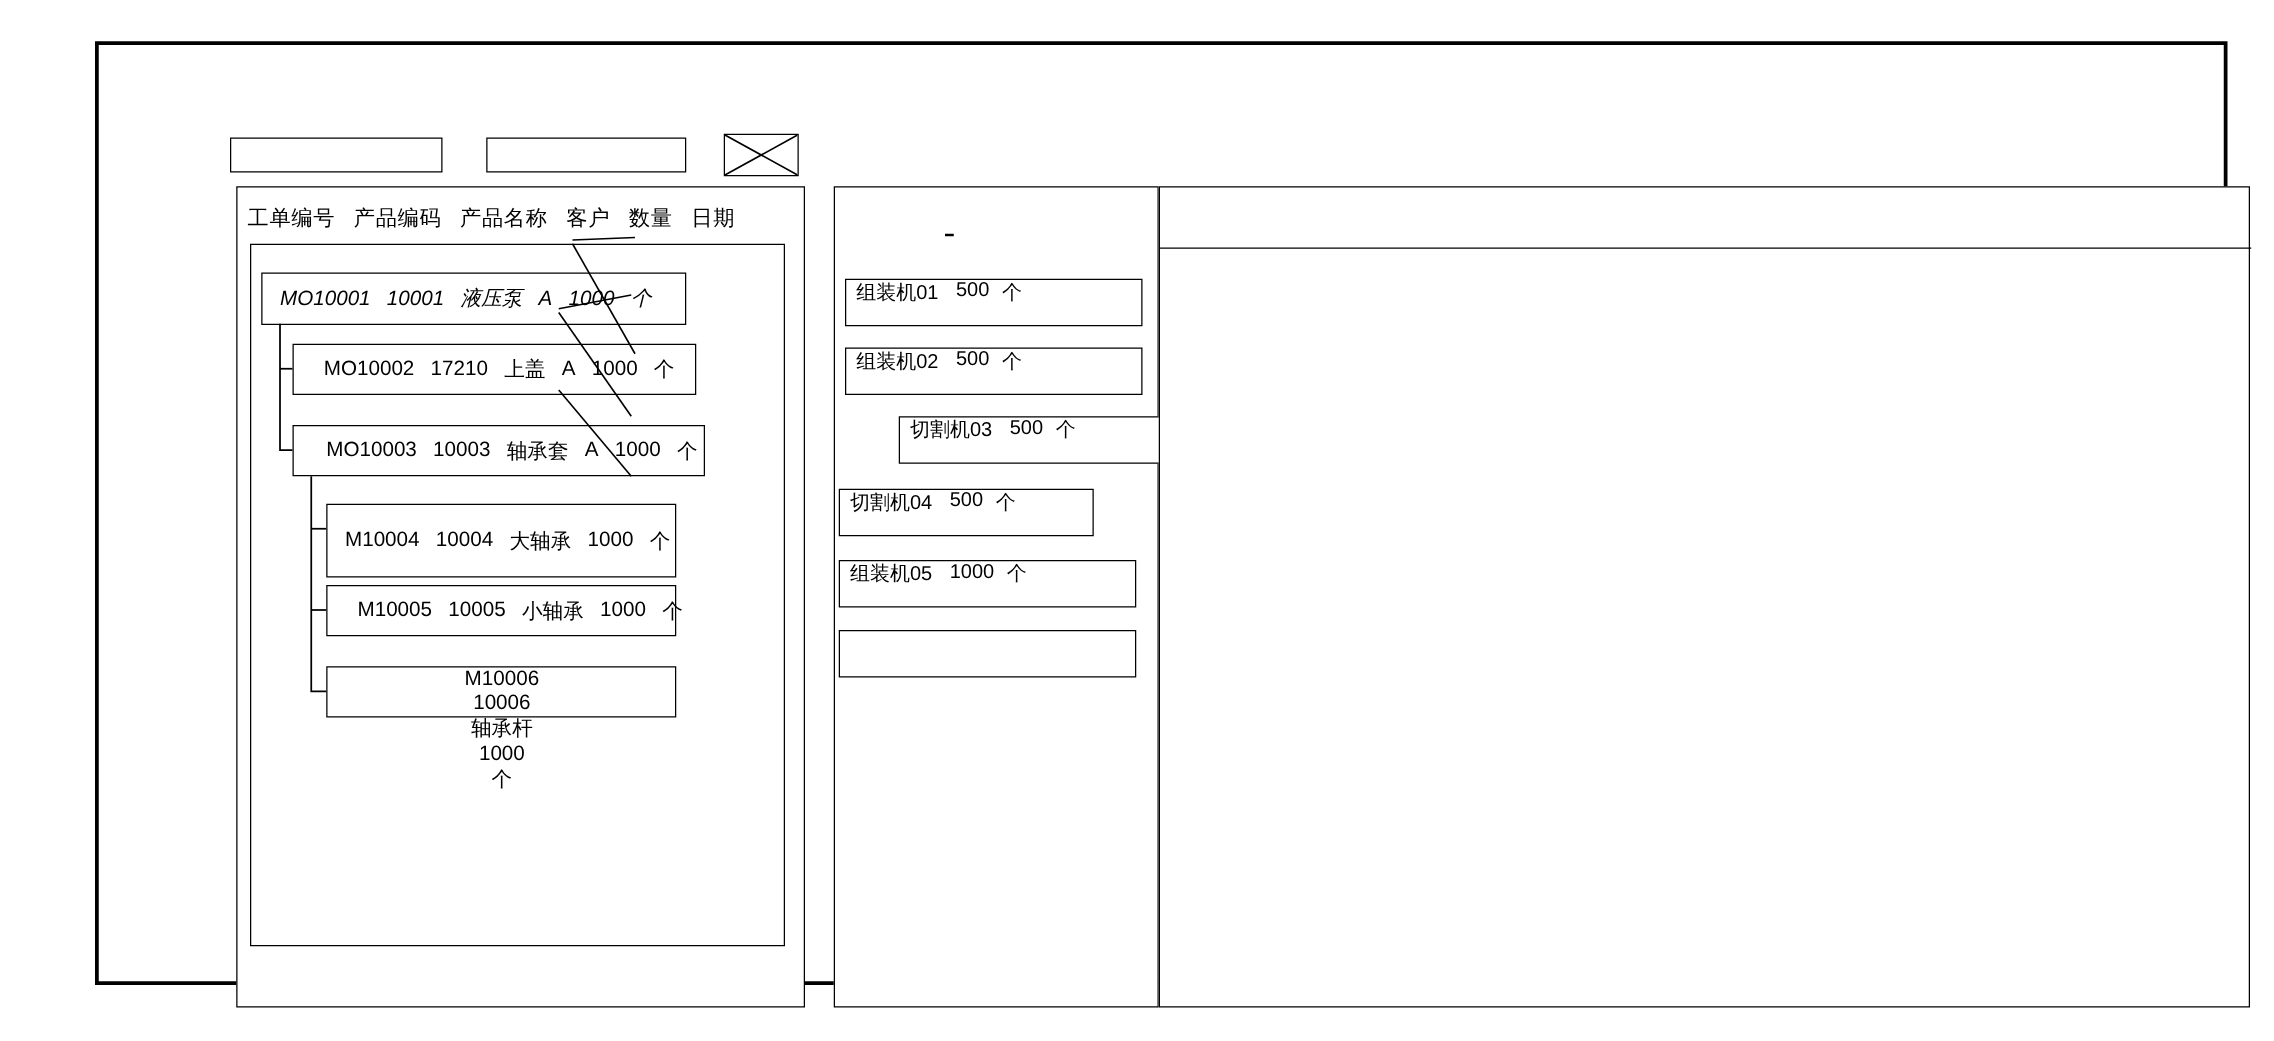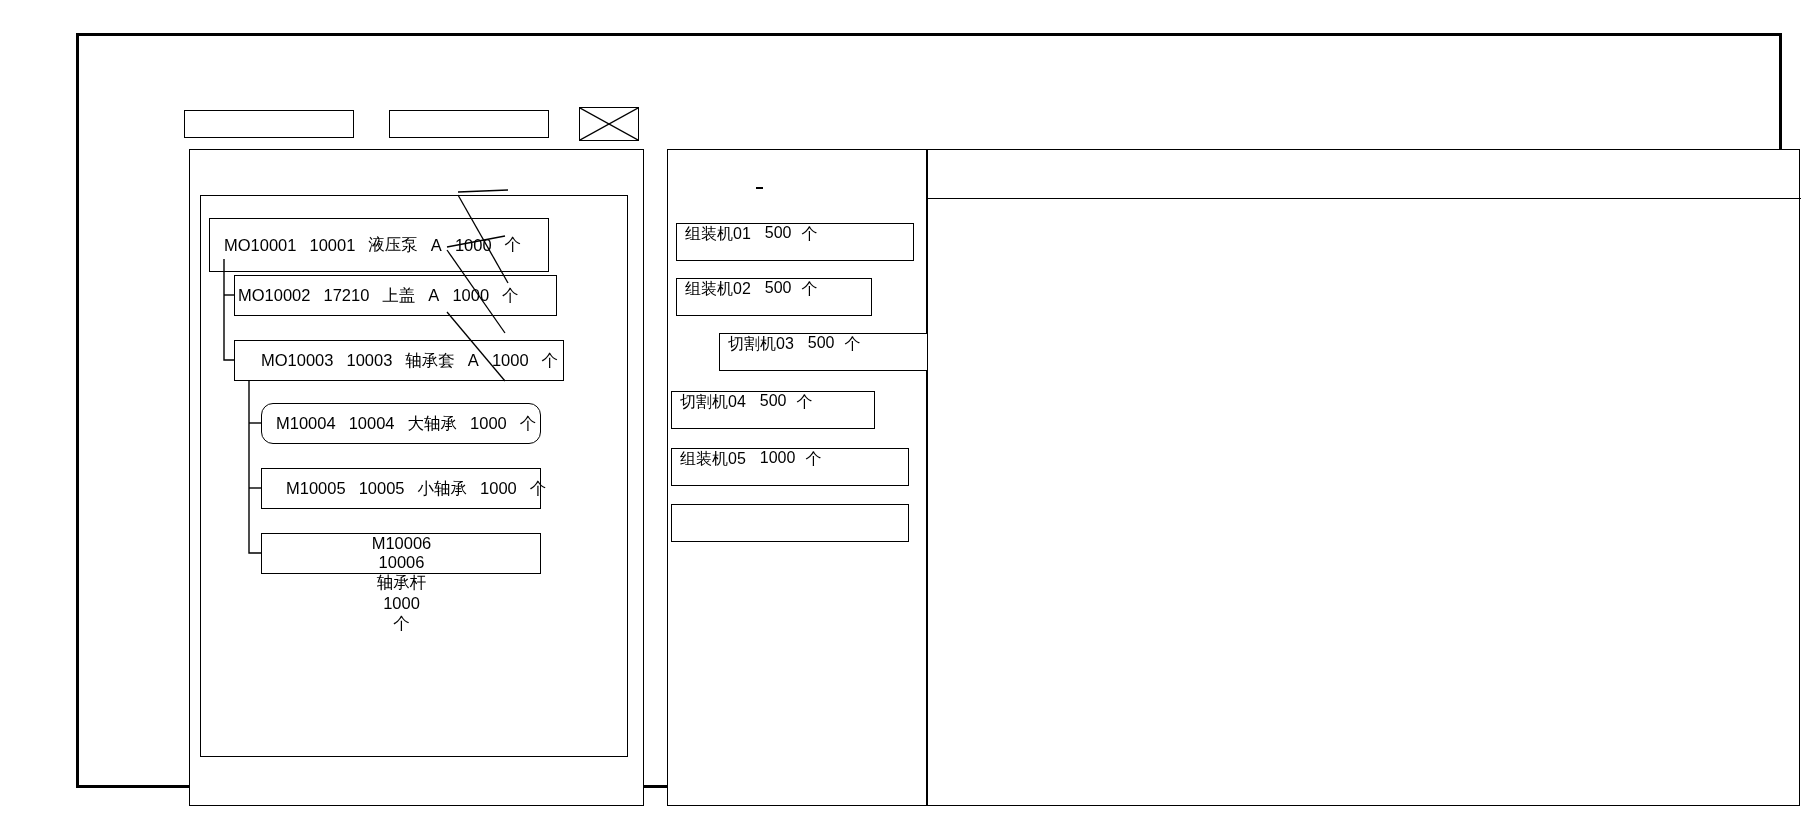--- a/index.html
+++ b/index.html
@@ -78,51 +78,59 @@
   <div class="tb-box" id="toolbar-field-2"></div>
   <div class="tb-box" id="toolbar-close-btn">
     <svg viewBox="0 0 60 34" preserveAspectRatio="none">
       <line x1="0" y1="0" x2="60" y2="34" stroke="#000" stroke-width="1.4"></line>
       <line x1="0" y1="34" x2="60" y2="0" stroke="#000" stroke-width="1.4"></line>
     </svg>
   </div>
 
   <div class="panel" id="left-panel">
 
+    <div id="order-columns">
+      <span>工单编号</span>
+      <span>产品编码</span>
+      <span>产品名称</span>
+      <span>客户</span>
+      <span>数量</span>
+      <span>日期</span>
+    </div>
 
     <div id="order-list-box">
 
-      <div class="order-row" style="left:8px;top:22px;width:340px;height:54px;padding-left:14px;">
+      <div class="order-row" style="left:8px;top:22px;width:340px;height:42px;padding-left:14px;font-style:italic;">
         <span class="cell">MO10001</span>
         <span class="cell">10001</span>
         <span class="cell">液压泵</span>
         <span class="cell">A</span>
         <span class="cell">1000</span>
         <span class="cell">个</span>
       </div>
 
-      <div class="order-row" style="left:33px;top:79px;width:323px;height:41px;padding-left:3px;">
+      <div class="order-row" style="left:33px;top:79px;width:323px;height:41px;padding-left:24px;">
         <span class="cell">MO10002</span>
         <span class="cell">17210</span>
         <span class="cell">上盖</span>
         <span class="cell">A</span>
         <span class="cell">1000</span>
         <span class="cell">个</span>
       </div>
 
       <div class="order-row" style="left:33px;top:144px;width:330px;height:41px;padding-left:26px;">
         <span class="cell">MO10003</span>
         <span class="cell">10003</span>
         <span class="cell">轴承套</span>
         <span class="cell">A</span>
         <span class="cell">1000</span>
         <span class="cell">个</span>
       </div>
 
-      <div class="order-row" style="left:60px;top:207px;width:280px;height:41px;padding-left:14px;border-radius:12px;">
+      <div class="order-row" style="left:60px;top:207px;width:280px;height:59px;padding-left:14px;">
         <span class="cell">M10004</span>
         <span class="cell">10004</span>
         <span class="cell">大轴承</span>
         <span class="cell">1000</span>
         <span class="cell">个</span>
       </div>
 
       <div class="order-row" style="left:60px;top:272px;width:280px;height:41px;padding-left:24px;">
         <span class="cell">M10005</span>
         <span class="cell">10005</span>
@@ -155,21 +163,21 @@
   <div class="panel" id="middle-panel">
 
     <div id="middle-dot"></div>
 
     <div class="machine-row" style="left:8px;top:73px;width:238px;height:38px;">
       <span class="m-name">组装机01</span>
       <span class="m-qty">500</span>
       <span class="m-unit">个</span>
     </div>
 
-    <div class="machine-row" style="left:8px;top:128px;width:196px;height:38px;">
+    <div class="machine-row" style="left:8px;top:128px;width:238px;height:38px;">
       <span class="m-name">组装机02</span>
       <span class="m-qty">500</span>
       <span class="m-unit">个</span>
     </div>
 
     <div class="machine-row" style="left:3px;top:183px;width:238px;height:38px;margin-left:48px;">
       <span class="m-name">切割机03</span>
       <span class="m-qty">500</span>
       <span class="m-unit">个</span>
     </div>

